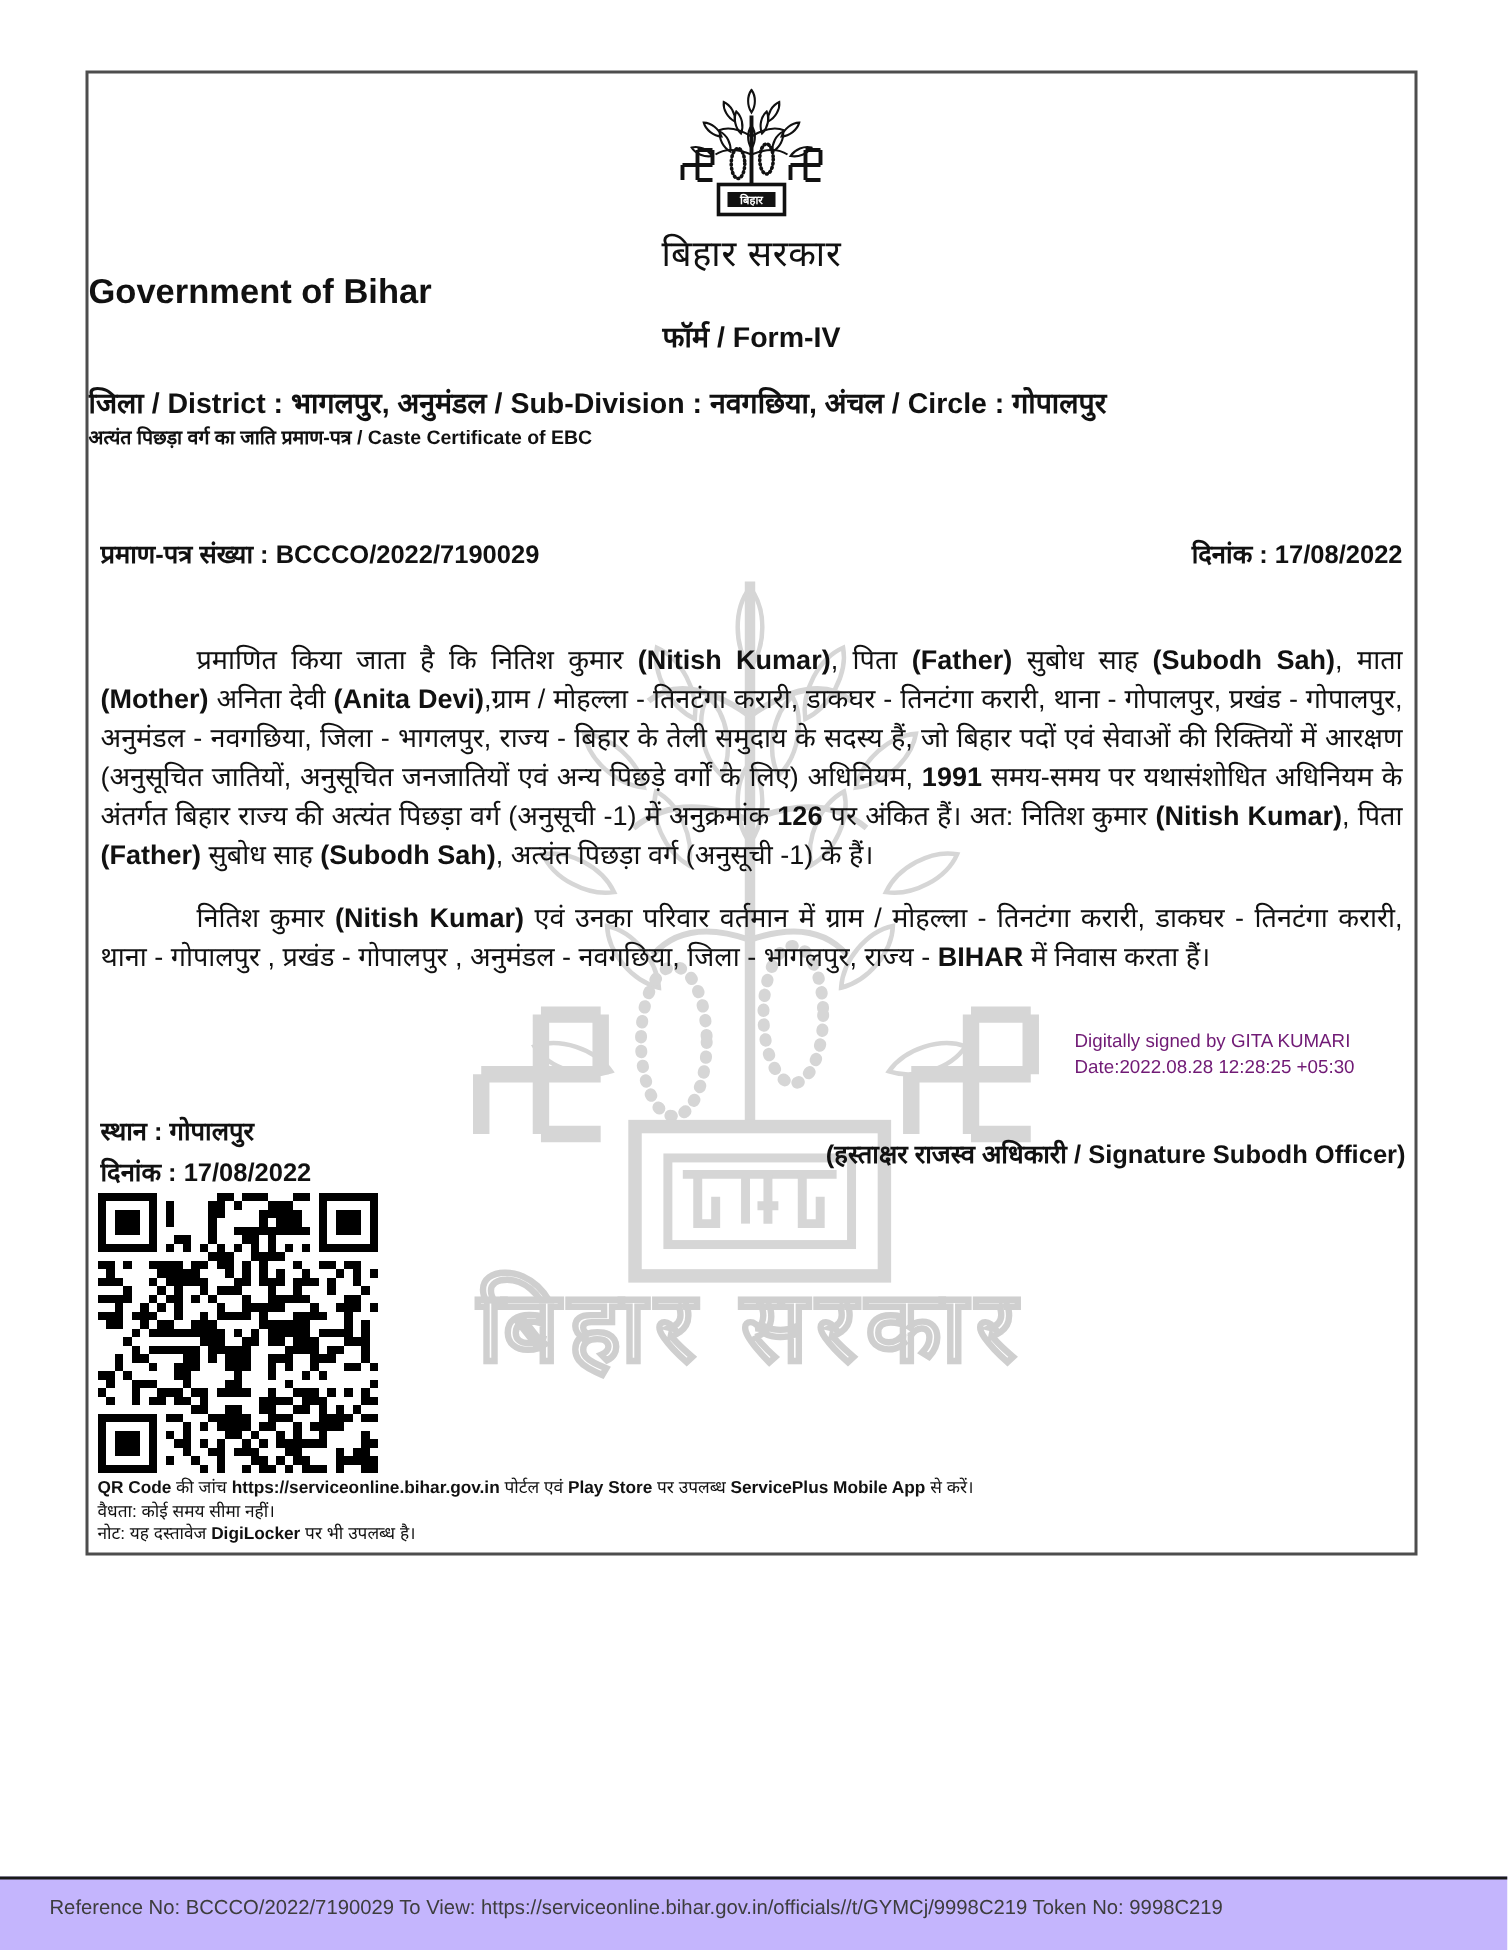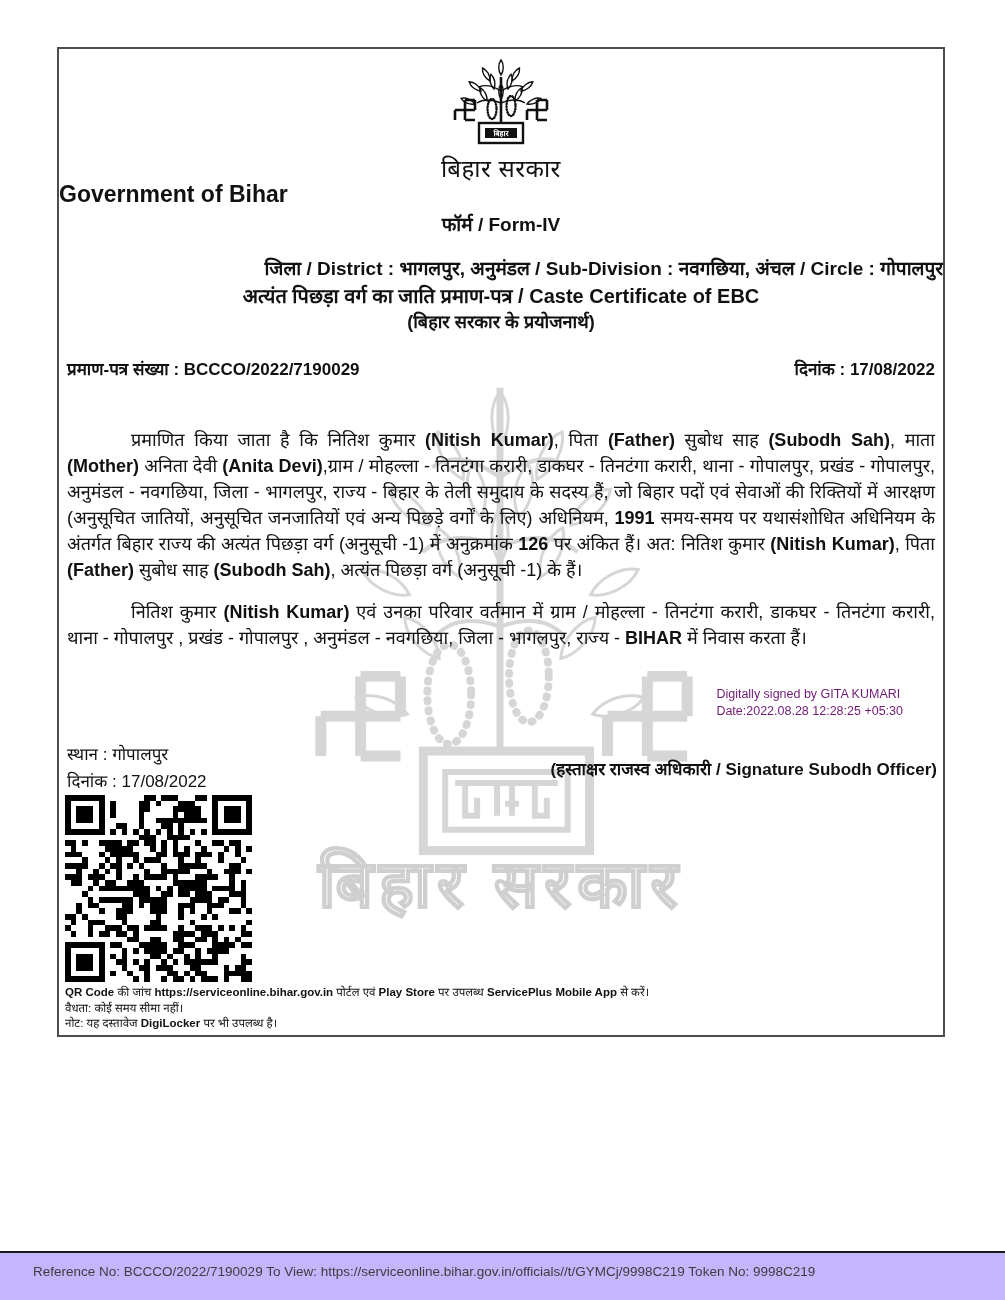--- a/index.html
+++ b/index.html
@@ -17,36 +17,36 @@
   }
   .layer-wm { position:absolute; inset:0; z-index:0; }
   .layer-fg { position:absolute; inset:0; z-index:1; }
 
   
   .emblem { position:absolute; left:50%; top:10px; transform:translateX(-50%); width:120px; height:95px; }
   .title-hi   { position:absolute; top:102px; width:100%; text-align:center; font-size:24px; font-weight:500; letter-spacing:.5px; }
   .title-en   { position:absolute; top:132px; width:100%; text-align:left; font-size:23px; font-weight:700; }
   .title-form { position:absolute; top:162px; width:100%; text-align:center; font-size:19px; font-weight:700; }
 
-  .line-district { position:absolute; top:206px; width:100%; text-align:right; font-size:19px; font-weight:700; }
-  .line-caste    { position:absolute; top:233px; width:100%; text-align:center; font-size:20px; font-weight:700; }
+  .line-district { position:absolute; top:206px; width:100%; text-align:left; font-size:19px; font-weight:700; }
+  .line-caste    { position:absolute; top:233px; width:100%; font-size:13px; font-weight:700; }
   .line-purpose  { position:absolute; top:260px; width:100%; text-align:center; font-size:18px; font-weight:600; }
 
   .cert-row { position:absolute; top:308px; left:8px; right:8px; display:flex; justify-content:space-between; font-size:17px; font-weight:700; }
 
   
   .para { position:absolute; left:8px; right:8px; font-size:18px; line-height:26px; text-align:justify; font-weight:500; }
   .para .ind { display:inline-block; width:64px; }
   .para1 { top:378px; }
   .para2 { top:550px; }
   .bseg { font-weight:700; }
 
   .digisig { position:absolute; right:40px; top:637px; font-size:12.5px; line-height:17px; color:#701a75; text-align:left; }
 
-  .place-block { position:absolute; left:8px; top:692px; font-size:17px; font-weight:400; line-height:27px; }
+  .place-block { position:absolute; left:8px; top:692px; font-size:17px; font-weight:700; line-height:27px; }
   .officer-line { position:absolute; right:6px; top:708px; font-size:17px; font-weight:700; }
 
   .qr { position:absolute; left:6px; top:746px; width:187px; height:187px; }
   .qr svg { width:100%; height:100%; display:block; }
 
   .notes { position:absolute; left:6px; top:936px; font-size:11.5px; line-height:15.5px; font-weight:500; color:#111; }
   .notes .bseg { font-weight:700; }
 
   
   .wm-svg { width:100%; height:100%; }
@@ -157,21 +157,20 @@
         <rect x="44" y="69" width="32" height="10" fill="#111"></rect>
         <text x="60" y="77" text-anchor="middle" font-size="7.5" fill="#fff" font-weight="bold">बिहार</text>
       </svg>
 
       <div class="title-hi">बिहार सरकार</div>
       <div class="title-en">Government of Bihar</div>
       <div class="title-form">फॉर्म / Form-IV</div>
 
       <div class="line-district">जिला / District : भागलपुर, अनुमंडल / Sub-Division : नवगछिया, अंचल / Circle : गोपालपुर</div>
       <div class="line-caste">अत्यंत पिछड़ा वर्ग का जाति प्रमाण-पत्र / Caste Certificate of EBC</div>
-      <div class="line-purpose">(बिहार सरकार के प्रयोजनार्थ)</div>
 
       <div class="cert-row">
         <span>प्रमाण-पत्र संख्या : BCCCO/2022/7190029</span>
         <span>दिनांक : 17/08/2022</span>
       </div>
 
       <div class="para para1"><span class="ind"></span><span><span>प्रमाणित किया जाता है कि नितिश कुमार </span><span class="bseg">(Nitish Kumar)</span><span>, पिता </span><span class="bseg">(Father)</span><span> सुबोध साह </span><span class="bseg">(Subodh Sah)</span><span>, माता </span><span class="bseg">(Mother)</span><span> अनिता देवी </span><span class="bseg">(Anita Devi)</span><span>,ग्राम / मोहल्ला - तिनटंगा करारी, डाकघर - तिनटंगा करारी, थाना - गोपालपुर, प्रखंड - गोपालपुर, अनुमंडल - नवगछिया, जिला - भागलपुर, राज्य - बिहार के तेली समुदाय के सदस्य हैं, जो बिहार पदों एवं सेवाओं की रिक्तियों में आरक्षण (अनुसूचित जातियों, अनुसूचित जनजातियों एवं अन्य पिछड़े वर्गों के लिए) अधिनियम, </span><span class="bseg">1991</span><span> समय-समय पर यथासंशोधित अधिनियम के अंतर्गत बिहार राज्य की अत्यंत पिछड़ा वर्ग (अनुसूची -1) में अनुक्रमांक </span><span class="bseg">126</span><span> पर अंकित हैं। अत: नितिश कुमार </span><span class="bseg">(Nitish Kumar)</span><span>, पिता </span><span class="bseg">(Father)</span><span> सुबोध साह </span><span class="bseg">(Subodh Sah)</span><span>, अत्यंत पिछड़ा वर्ग (अनुसूची -1) के हैं।</span></span></div>
       <div class="para para2"><span class="ind"></span><span><span>नितिश कुमार </span><span class="bseg">(Nitish Kumar)</span><span> एवं उनका परिवार वर्तमान में ग्राम / मोहल्ला - तिनटंगा करारी, डाकघर - तिनटंगा करारी, थाना - गोपालपुर , प्रखंड - गोपालपुर , अनुमंडल - नवगछिया, जिला - भागलपुर, राज्य - </span><span class="bseg">BIHAR</span><span> में निवास करता हैं।</span></span></div>
 
       <div class="digisig">

